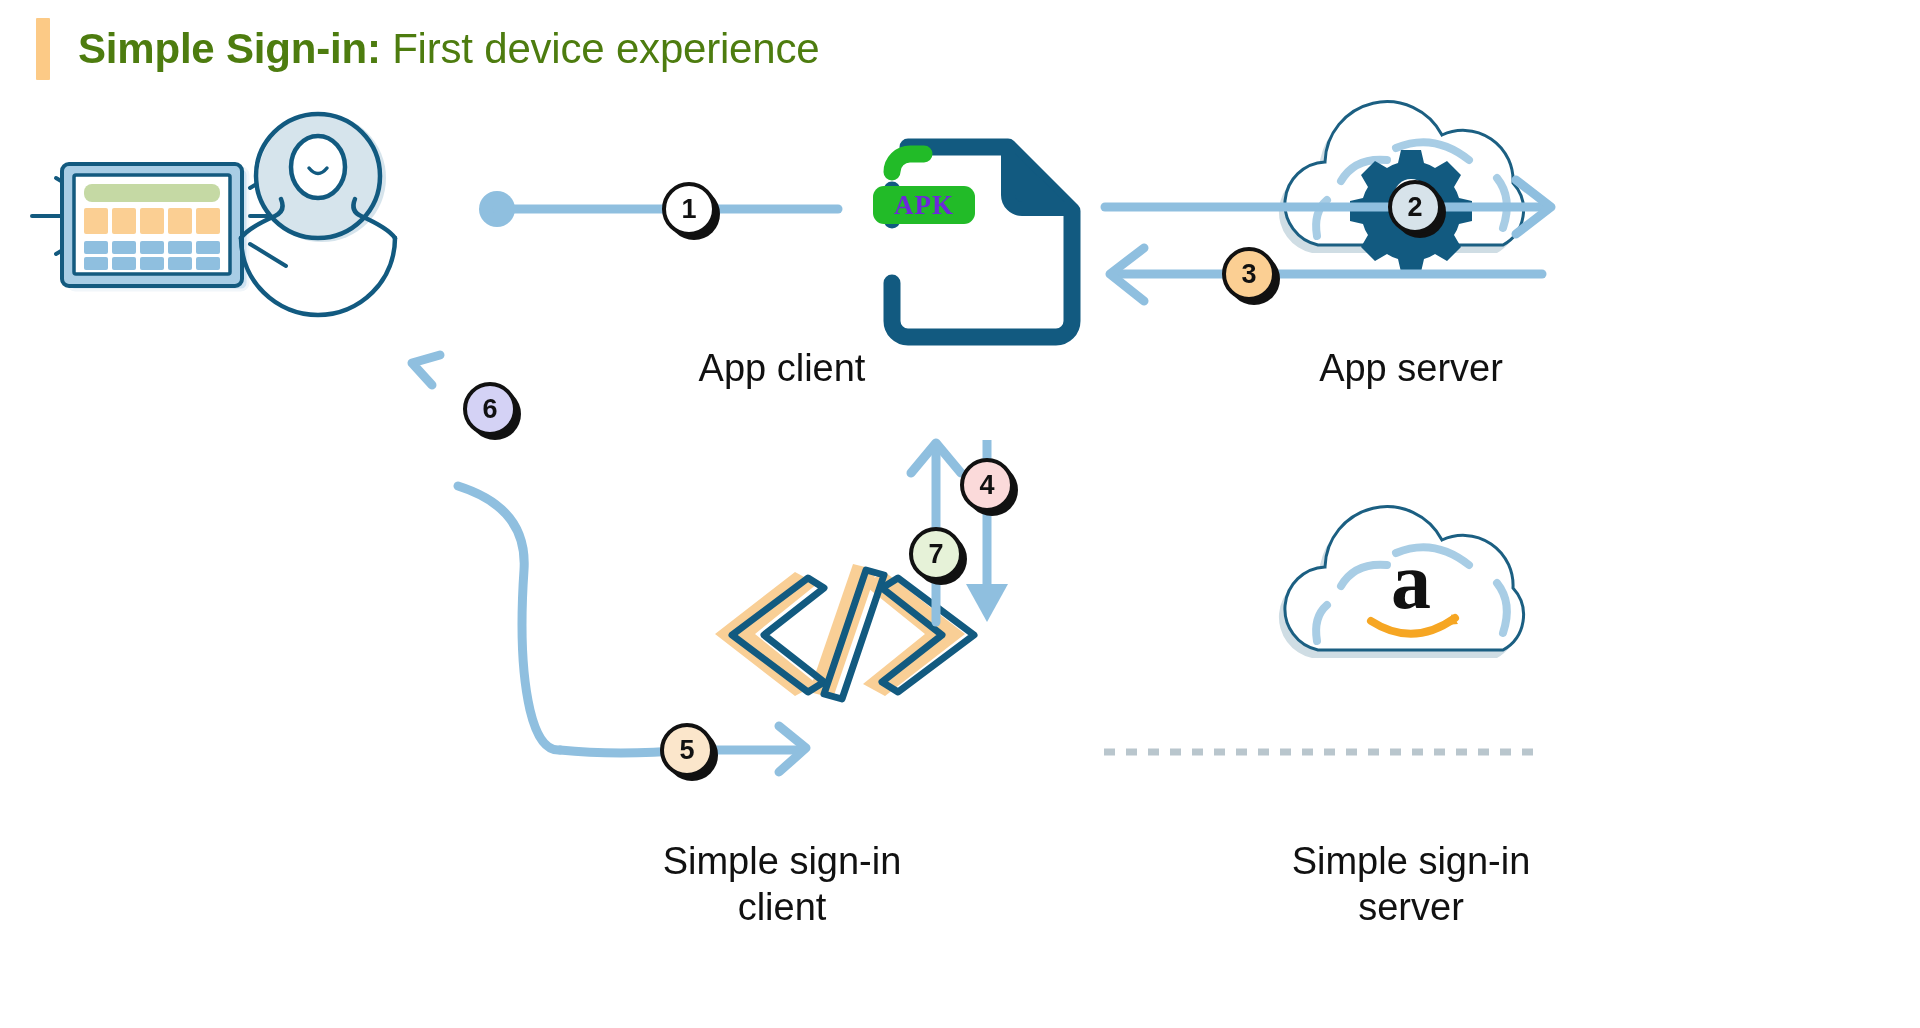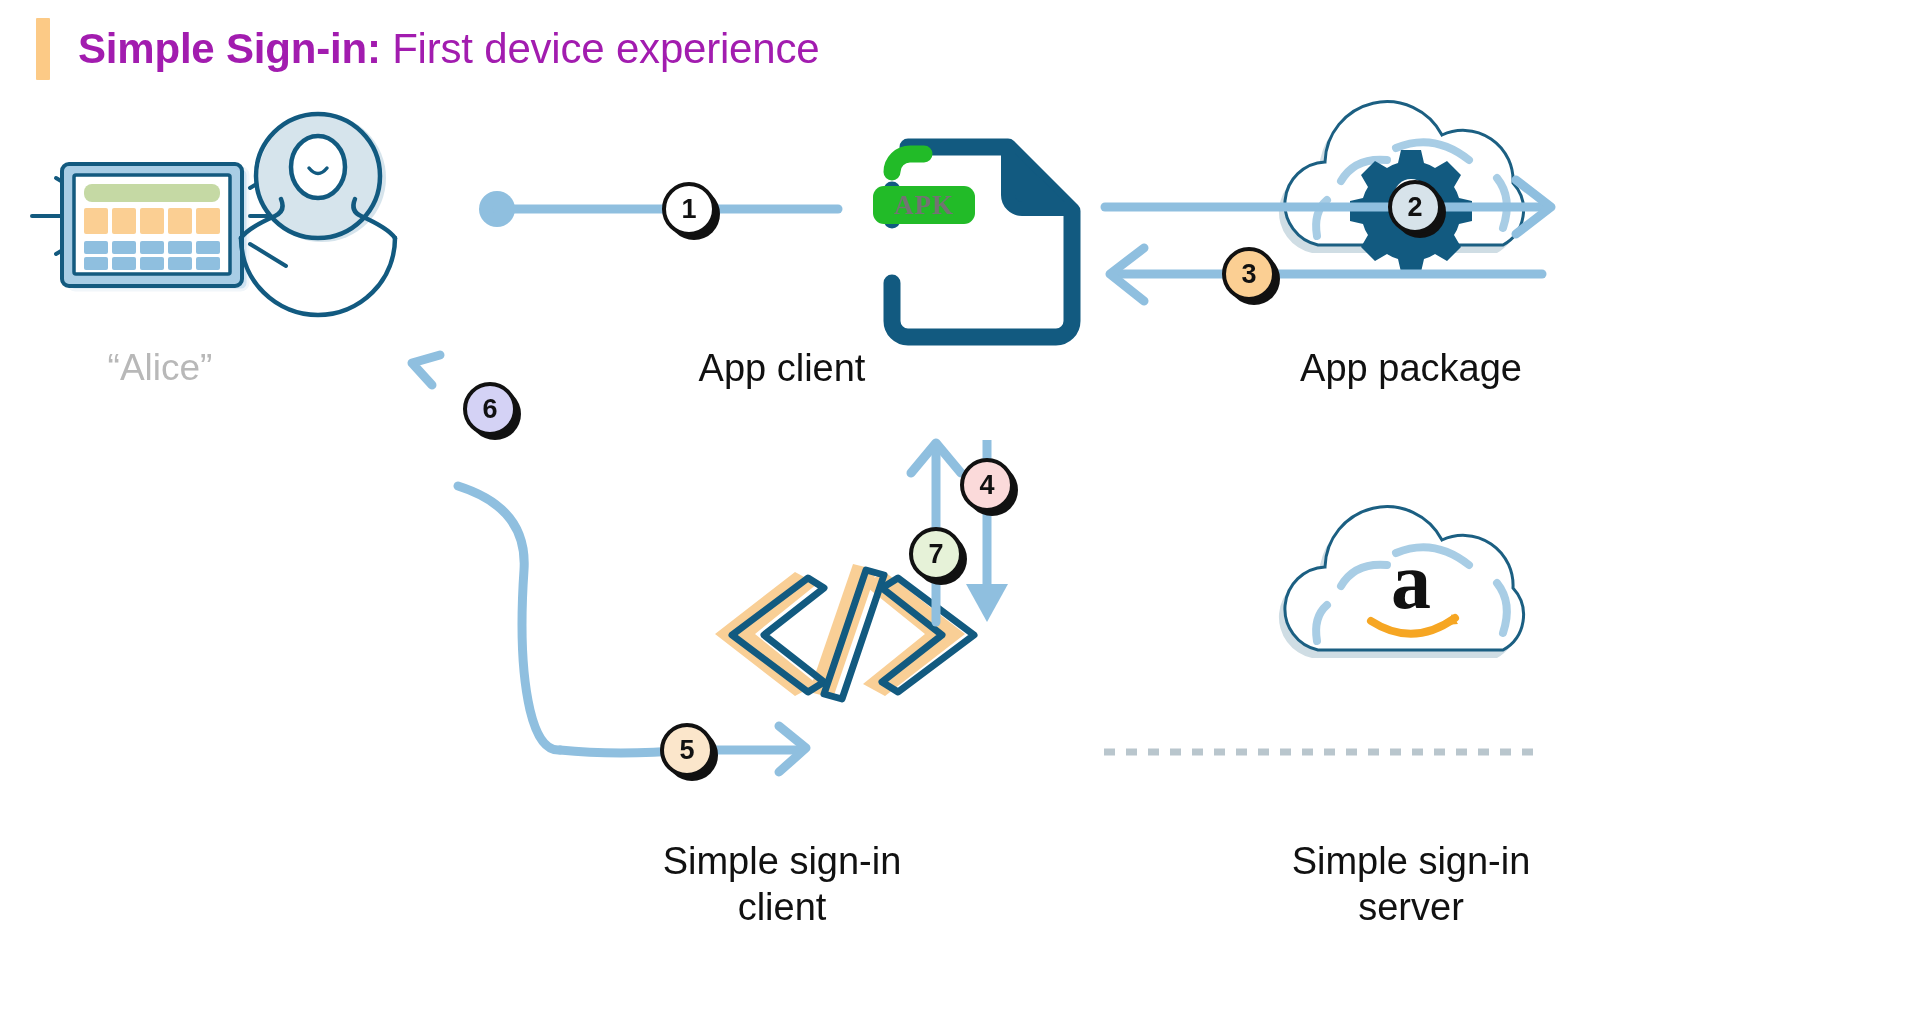--- a/index.html
+++ b/index.html
@@ -8,21 +8,21 @@
     background:#ffffff;
     font-family:"Liberation Sans", sans-serif;
     overflow:hidden;
     position:relative;
   }
   #stage{position:absolute;left:0;top:0;width:1920px;height:1028px;}
 
   
   .title-wrap{position:absolute;left:36px;top:18px;display:flex;align-items:center;}
   .title-accent{width:14px;height:62px;background:#fcca86;border-radius:1px;}
-  .title-text{margin-left:28px;font-size:42px;color:#a21caf;white-space:nowrap;letter-spacing:-0.2px;}
+  .title-text{margin-left:28px;font-size:42px;color:#4d7c0f;white-space:nowrap;letter-spacing:-0.2px;}
   .title-text .b{font-weight:700;}
   .title-text .n{font-weight:400;}
 
   
   .caption{
     position:absolute;text-align:center;font-size:38px;color:#111111;
     font-weight:400;line-height:1.22;
   }
   .caption.alice{color:#b8b8b8;font-size:37px;}
 
@@ -204,35 +204,34 @@
     <g>
       <path d="M560,750 q58,6 128,0 h112" fill="none" stroke="#8fbfdf" stroke-width="9" stroke-linecap="round"></path>
       <polyline points="779,726 806,748 779,772" fill="none" stroke="#8fbfdf" stroke-width="9" stroke-linecap="round" stroke-linejoin="round"></polyline>
     </g>
 
     <g>
       <line x1="1104" y1="752" x2="1540" y2="752" stroke="#b9c6cd" stroke-width="7" stroke-linecap="butt" stroke-dasharray="11 11"></line>
     </g>
   </svg>
 
-  <div class="caption alice" style="left:60px;top:345px;width:200px;">“Alice”</div>
 
   <div class="caption" style="left:622px;top:345px;width:320px;">App client</div>
 
-  <div class="caption" style="left:1251px;top:345px;width:320px;">App package</div>
+  <div class="caption" style="left:1251px;top:345px;width:320px;">App server</div>
 
   <div class="caption" style="left:602px;top:838px;width:360px;white-space:pre-line;">Simple sign-in
 client</div>
 
   <div class="caption" style="left:1231px;top:838px;width:360px;white-space:pre-line;">Simple sign-in
 server</div>
 
   <div style="position:absolute;left:873px;top:186px;width:102px;height:38px;display:flex;
               align-items:center;justify-content:center;font-family:'Liberation Serif',serif;
-              font-weight:700;font-size:27px;color:#737373;letter-spacing:1px;z-index:20;">APK</div>
+              font-weight:700;font-size:27px;color:#6d28d9;letter-spacing:1px;z-index:20;">APK</div>
 
   <div class="badge" style="left:662px;top:182px;background:#ffffff;">1</div>
 
   <div class="badge" style="left:1388px;top:180px;background:#d7e3ea;">2</div>
 
   <div class="badge" style="left:1222px;top:247px;background:#fbcf93;">3</div>
 
   <div class="badge" style="left:960px;top:458px;background:#fbdada;">4</div>
 
   <div class="badge" style="left:660px;top:723px;background:#fbe6cb;">5</div>

